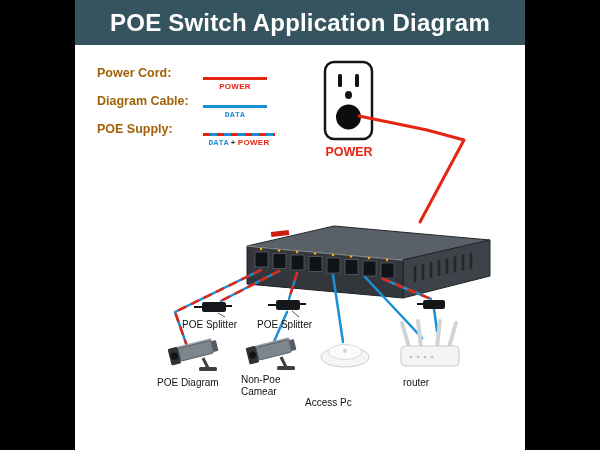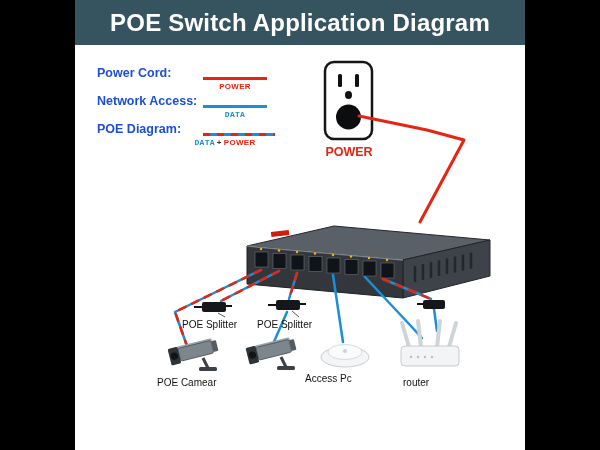--- a/index.html
+++ b/index.html
@@ -9,21 +9,21 @@
   }
   .letterbox { position:absolute; top:0; height:450px; width:75px; background:#000; }
   .letterbox.left { left:0; } .letterbox.right { right:0; }
   .content { position:absolute; left:75px; top:0; width:450px; height:450px; background:#ffffff; }
   .title-bar {
     position:absolute; left:0; top:0; width:450px; height:45px; background:#35545f;
     color:#fff; display:flex; align-items:center; justify-content:center;
     font-size:24px; font-weight:bold; letter-spacing:0.2px;
   }
   .diagram-svg { position:absolute; left:0; top:0; }
-  .lbl { position:absolute; color:#1d4ed8; font-weight:bold; font-size:12.5px; white-space:nowrap; }
+  .lbl { position:absolute; color:#a16207; font-weight:bold; font-size:12.5px; white-space:nowrap; }
   .wire-lbl { position:absolute; font-size:8px; font-weight:bold; text-align:center; letter-spacing:0.3px; }
   .wire-lbl.red { color:#e52511; }
   .wire-lbl.blue { color:#1b8fd6;font-family:Liberation Mono, monospace; }
   .line { position:absolute; height:3px; }
   .line.power { background:#e52511; }
   .line.data  { background:#1b8fd6; }
   .line.poe   { background:repeating-linear-gradient(90deg,#e52511 0 7px,#1b8fd6 7px 14px); }
   .dev-lbl { position:absolute; font-size:10px; color:#111; line-height:1.15; }
   .outlet-lbl { position:absolute; color:#e52511; font-weight:bold; font-size:12.5px; text-align:center; }
   .poe-sep { color:#333; margin:0 2px; }
@@ -38,27 +38,27 @@
   <div class="content">
 
     <div class="title-bar">
       <span>POE Switch Application Diagram</span>
     </div>
 
     <div class="lbl" style="left:22px; top:66px;">Power Cord:</div>
     <div class="line power" style="left:128px; top:77px; width:64px;"></div>
     <div class="wire-lbl red" style="left:128px; top:82px; width:64px;">POWER</div>
 
-    <div class="lbl" style="left:22px; top:94px;">Network Access:</div>
+    <div class="lbl" style="left:22px; top:94px;">Diagram Cable:</div>
     <div class="line data" style="left:128px; top:105px; width:64px;"></div>
     <div class="wire-lbl blue" style="left:128px; top:110px; width:64px;">DATA</div>
 
-    <div class="lbl" style="left:22px; top:122px;">POE Diagram:</div>
+    <div class="lbl" style="left:22px; top:122px;">POE Supply:</div>
     <div class="line poe" style="left:128px; top:133px; width:72px;"></div>
-    <div class="wire-lbl" style="left:96px; top:138px; width:108px;">
+    <div class="wire-lbl" style="left:110px; top:138px; width:108px;">
       <span class="wire-lbl-part blue wire-lbl" style="position:static;">DATA</span><span class="poe-sep">+</span><span class="wire-lbl-part red wire-lbl" style="position:static;">POWER</span>
     </div>
 
     <svg class="diagram-svg" width="450" height="450" viewBox="0 0 450 450">
 
       <g>
         <rect x="250" y="62" width="47" height="77" rx="9" fill="#ffffff" stroke="#151515" stroke-width="2.5"></rect>
         <rect x="263" y="74" width="4" height="13" rx="1.5" fill="#111"></rect>
         <rect x="280" y="74" width="4" height="13" rx="1.5" fill="#111"></rect>
         <ellipse cx="273.5" cy="95" rx="3.5" ry="4" fill="#111"></ellipse>
@@ -183,18 +183,19 @@
         <circle cx="343" cy="357" r="1.2" fill="#b9bfc3"></circle>
         <circle cx="350" cy="357" r="1.2" fill="#b9bfc3"></circle>
         <circle cx="357" cy="357" r="1.2" fill="#b9bfc3"></circle>
       </g>
     </svg>
 
     <div class="outlet-lbl" style="left:234px; top:145px; width:80px;">POWER</div>
 
     <div class="dev-lbl" style="left:107px; top:319px; width:80px;">POE Splitter</div>
     <div class="dev-lbl" style="left:182px; top:319px; width:80px;">POE Splitter</div>
-    <div class="dev-lbl" style="left:82px;  top:377px; width:80px;">POE Camear</div>
-    <div class="dev-lbl" style="left:230px; top:373px; width:80px;">Access Pc</div>
+    <div class="dev-lbl" style="left:82px;  top:377px; width:80px;">POE Diagram</div>
+    <div class="dev-lbl" style="left:166px; top:374px; width:60px;">Non-Poe Camear</div>
+    <div class="dev-lbl" style="left:230px; top:397px; width:80px;">Access Pc</div>
     <div class="dev-lbl" style="left:328px; top:377px; width:80px;">router</div>
 
   </div>
 </div>
 
 </body></html>

